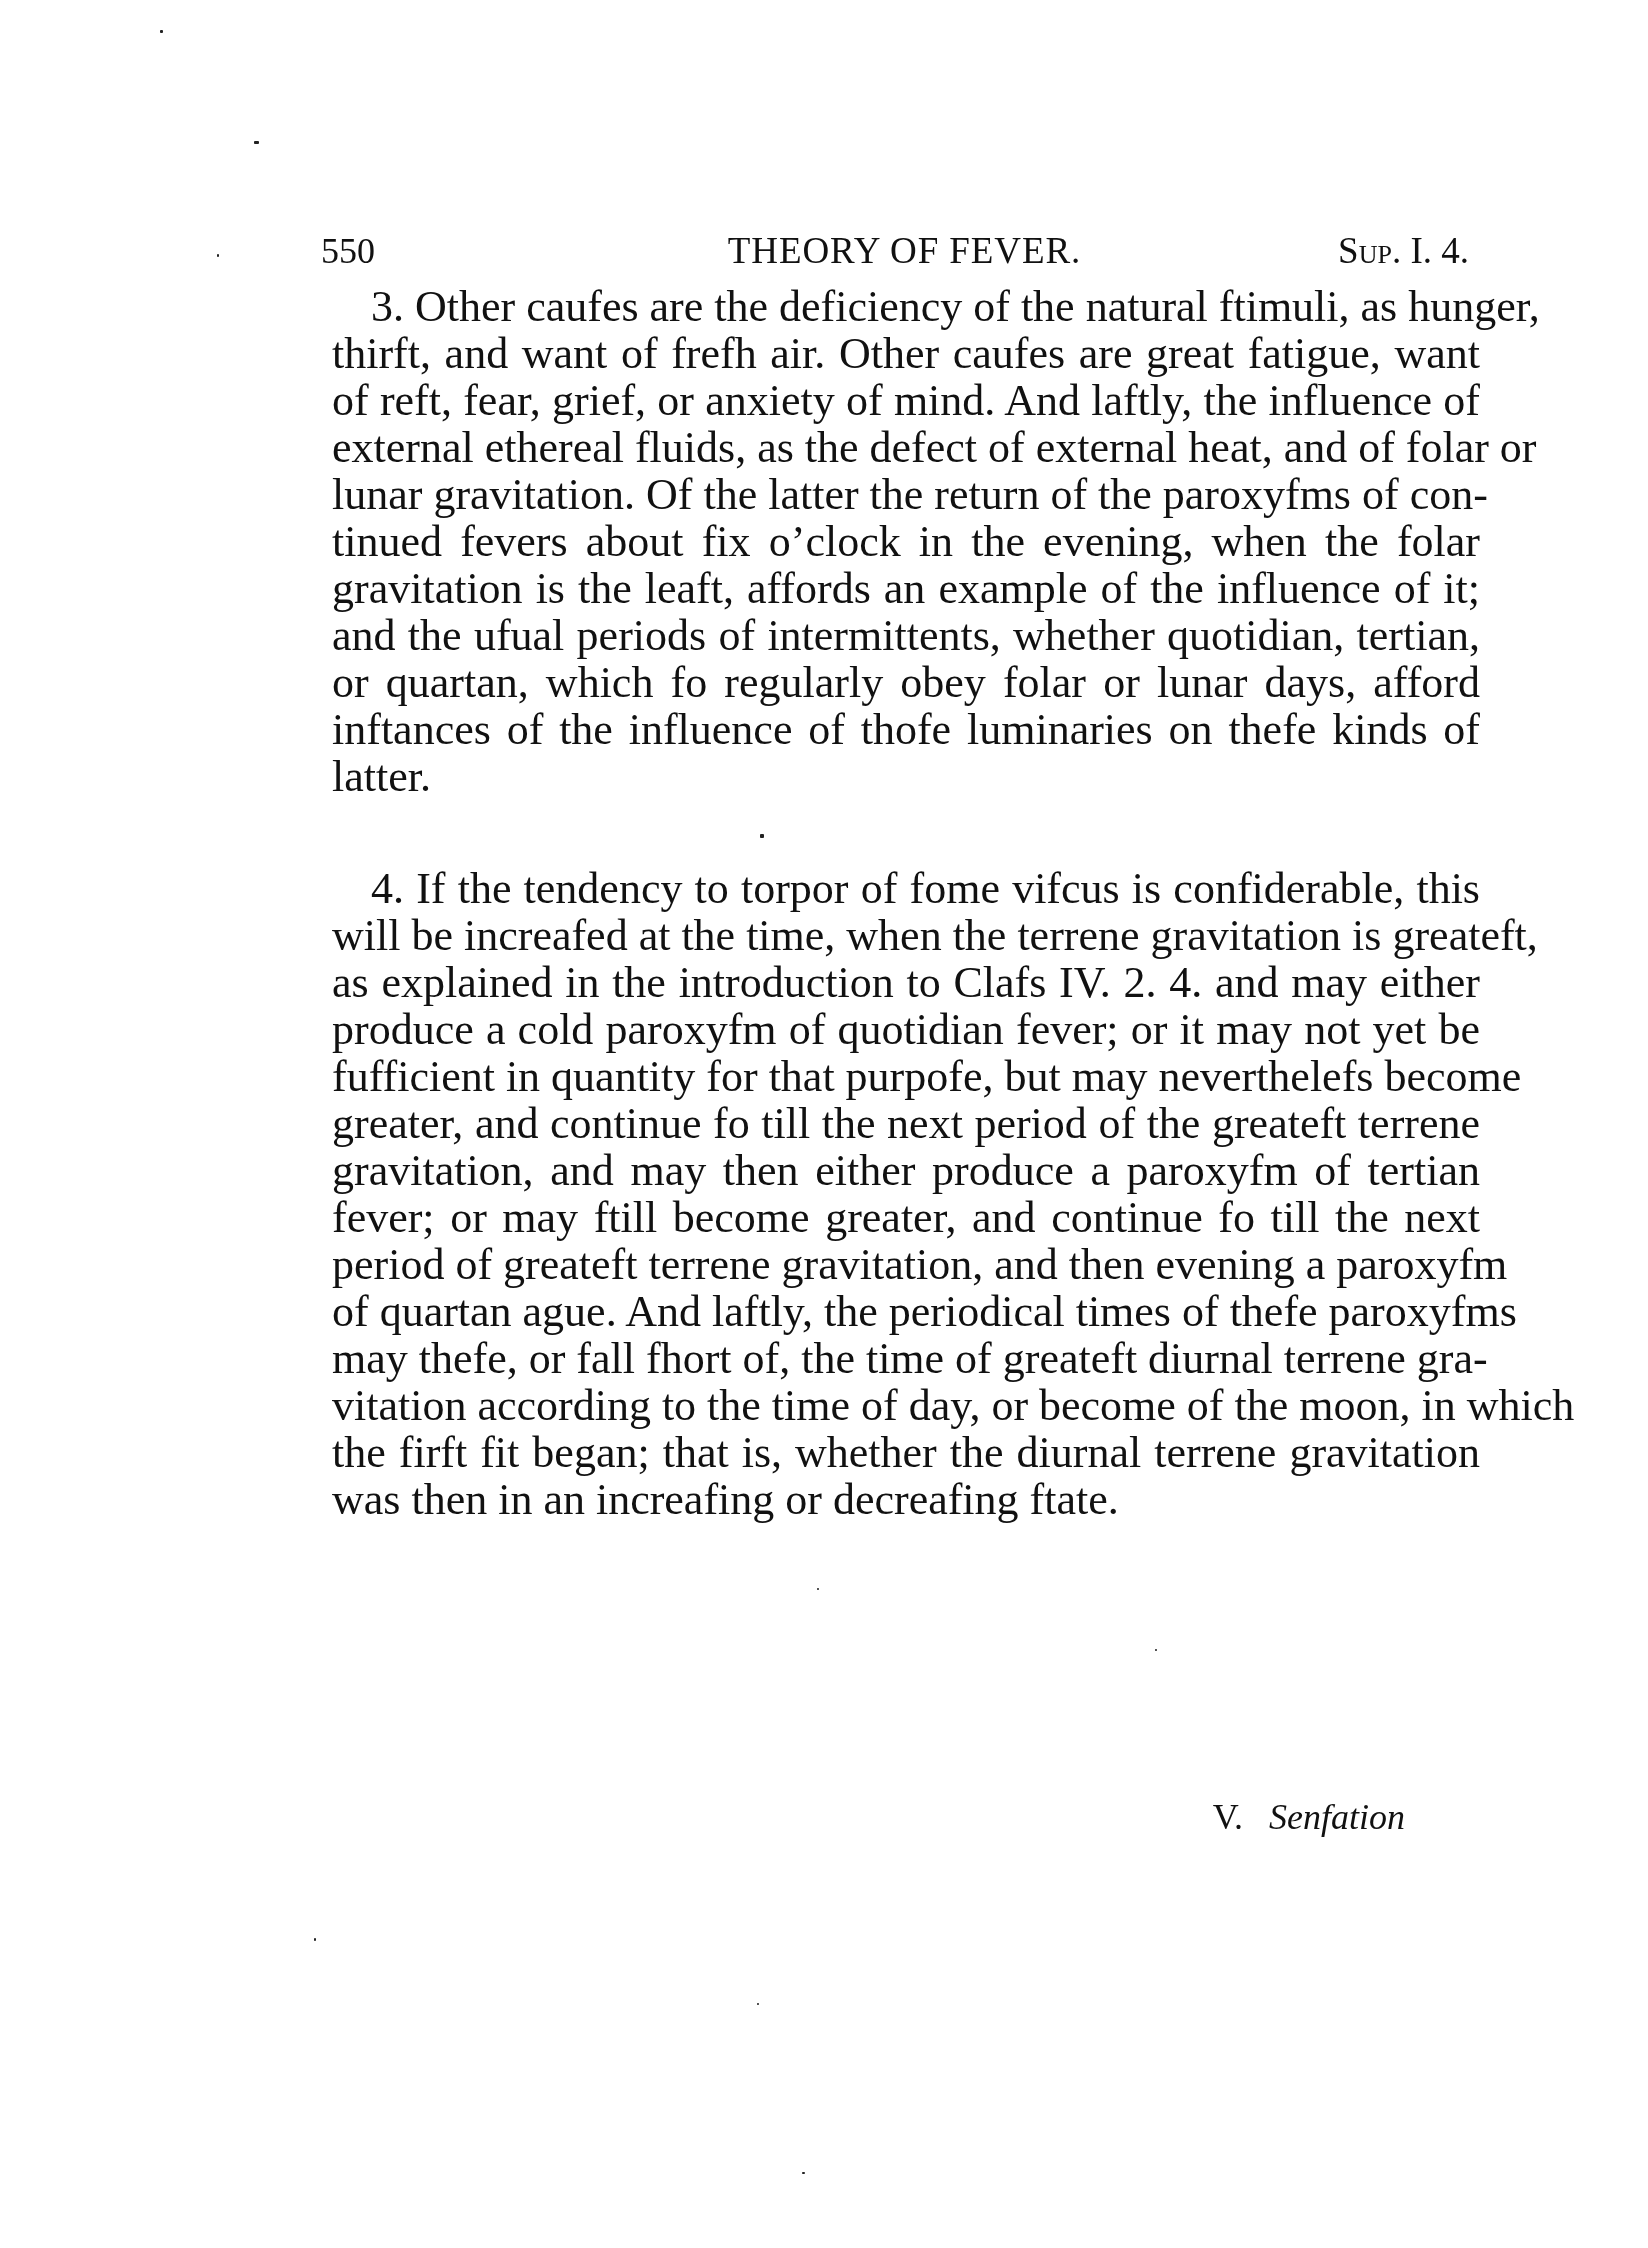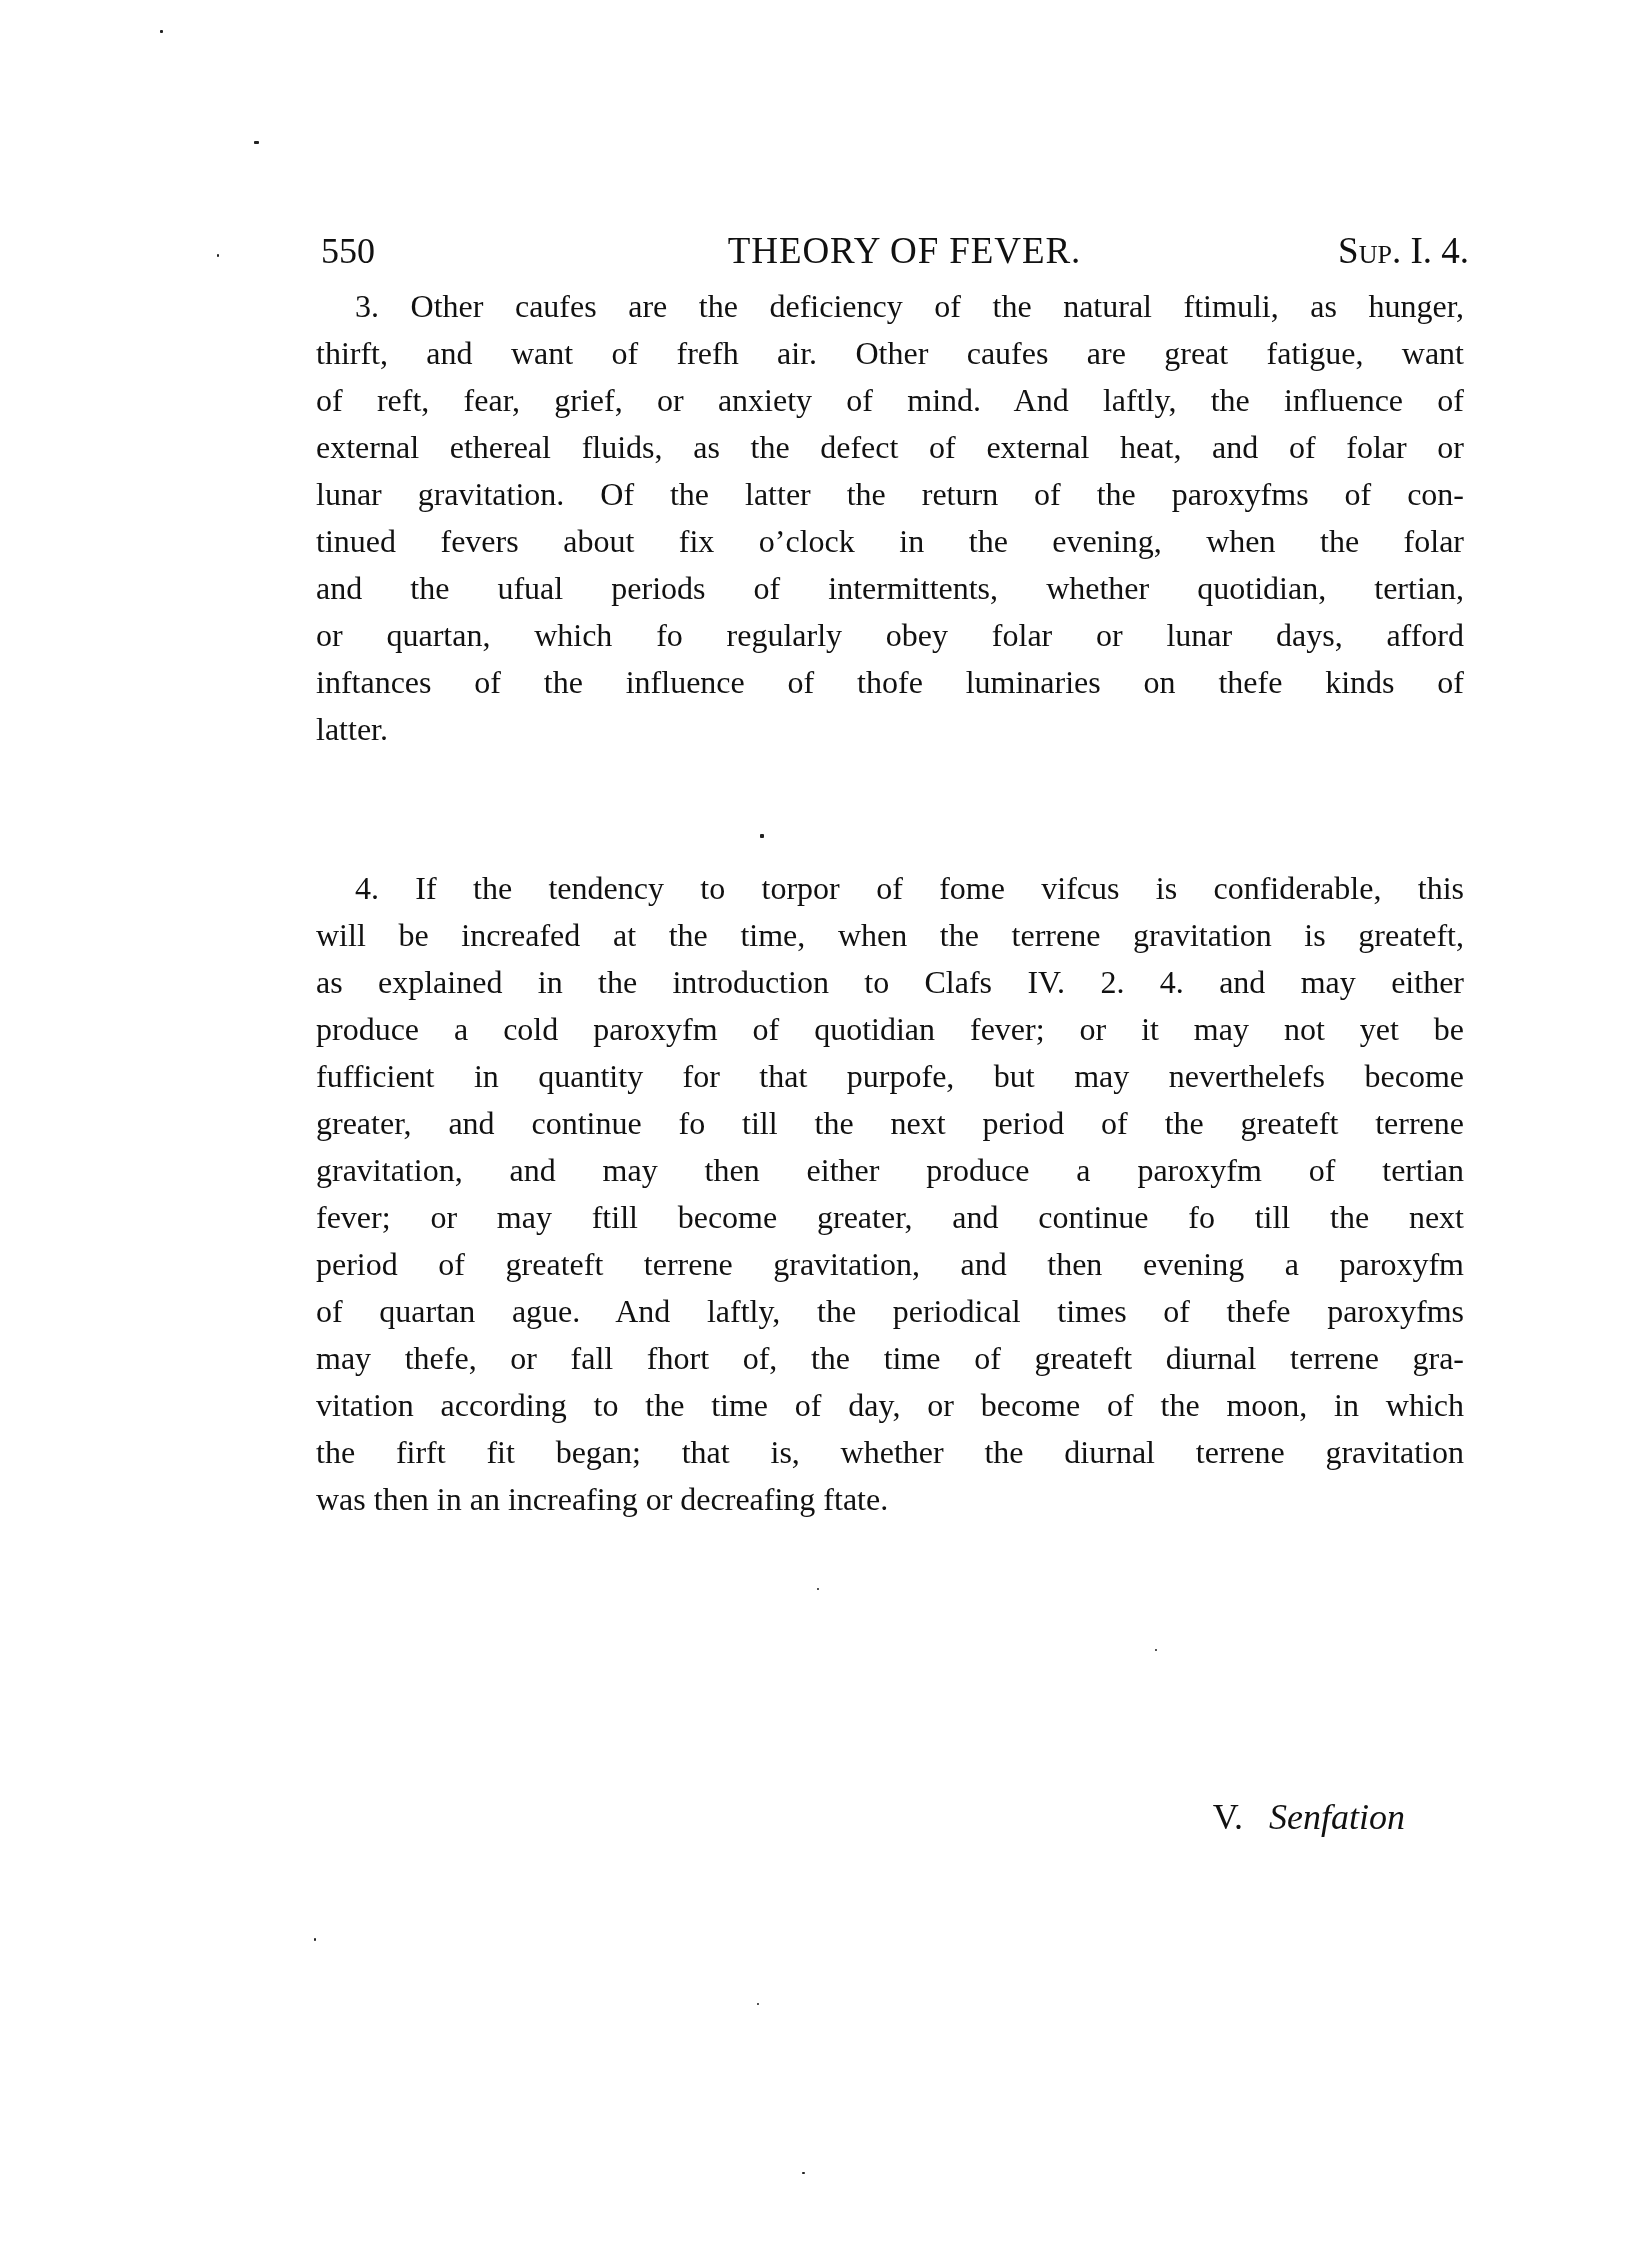--- a/index.html
+++ b/index.html
@@ -46,23 +46,23 @@
     }
     .running-head .section-ref {
       position: absolute;
       right: 0;
       top: 0;
       font-variant: small-caps;
       font-size: 37px;
     }
     .body-text {
       position: absolute;
-      left: 316px;
+      left: 332px;
       width: 1148px;
-      font-size: 32px;
+      font-size: 44px;
       line-height: 47px;
     }
     .para-1 { top: 283px; }
     .para-2 { top: 865px; }
     .line {
       display: block;
       white-space: nowrap;
       text-align: justify;
       text-align-last: justify;
       height: 47px;
@@ -102,20 +102,21 @@
     <span class="section-ref">Sup. I. 4.</span>
   </div>
 
   <div class="body-text para-1">
     <span class="line indent">3. Other caufes are the deficiency of the natural ftimuli, as hunger,</span>
     <span class="line">thirft, and want of frefh air.  Other caufes are great fatigue, want</span>
     <span class="line">of reft, fear, grief, or anxiety of mind.  And laftly, the influence of</span>
     <span class="line">external ethereal fluids, as the defect of external heat, and of folar or</span>
     <span class="line">lunar gravitation.  Of the latter the return of the paroxyfms of con-</span>
     <span class="line">tinued fevers about fix o’clock in the evening, when the folar</span>
+    <span class="line">gravitation is the leaft, affords an example of the influence of it;</span>
     <span class="line">and the ufual periods of intermittents, whether quotidian, tertian,</span>
     <span class="line">or quartan, which fo regularly obey folar or lunar days, afford</span>
     <span class="line">inftances of the influence of thofe luminaries on thefe kinds of</span>
     <span class="line last">latter.</span>
   </div>
 
   <div class="body-text para-2">
     <span class="line indent">4. If the tendency to torpor of fome vifcus is confiderable, this</span>
     <span class="line">will be increafed at the time, when the terrene gravitation is greateft,</span>
     <span class="line">as explained in the introduction to Clafs IV. 2. 4.  and may either</span>

